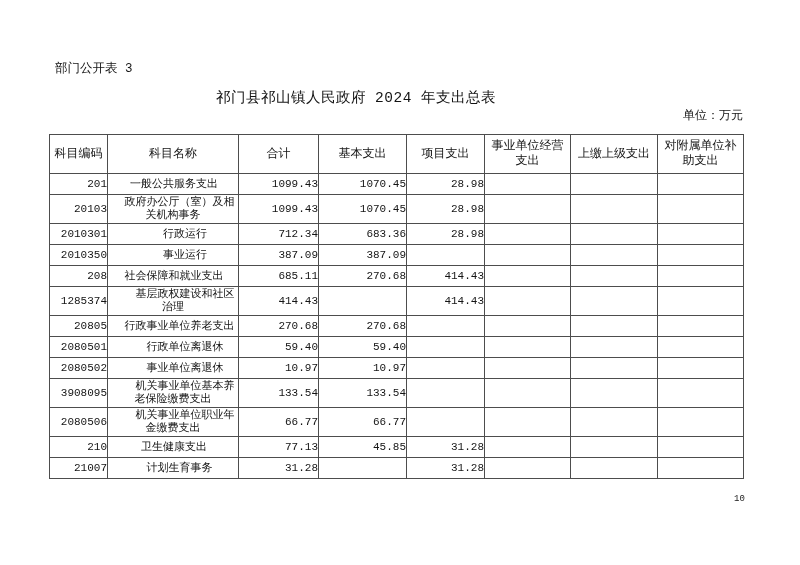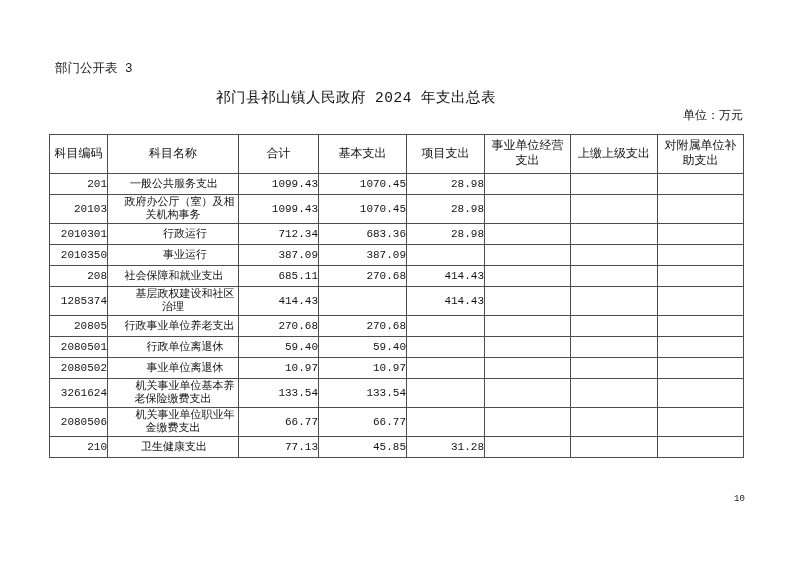--- a/index.html
+++ b/index.html
@@ -151,21 +151,21 @@
     <td class="code">2080502</td>
     <td class="name lvl3">事业单位离退休</td>
     <td class="num">10.97</td>
     <td class="num">10.97</td>
     <td class="num"></td>
     <td class="num"></td>
     <td class="num"></td>
     <td class="num"></td>
   </tr>
         <tr>
-    <td class="code">3261624</td>
+    <td class="code">3908095</td>
     <td class="name lvl3">机关事业单位基本养老保险缴费支出</td>
     <td class="num">133.54</td>
     <td class="num">133.54</td>
     <td class="num"></td>
     <td class="num"></td>
     <td class="num"></td>
     <td class="num"></td>
   </tr>
         <tr>
     <td class="code">2080506</td>
@@ -180,18 +180,28 @@
         <tr>
     <td class="code">210</td>
     <td class="name lvl1">卫生健康支出</td>
     <td class="num">77.13</td>
     <td class="num">45.85</td>
     <td class="num">31.28</td>
     <td class="num"></td>
     <td class="num"></td>
     <td class="num"></td>
   </tr>
+        <tr>
+    <td class="code">21007</td>
+    <td class="name lvl2">计划生育事务</td>
+    <td class="num">31.28</td>
+    <td class="num"></td>
+    <td class="num">31.28</td>
+    <td class="num"></td>
+    <td class="num"></td>
+    <td class="num"></td>
+  </tr>
       </tbody>
   </table>
 
   <div class="page-num">10</div>
 
 </div>
 
 </body></html>

